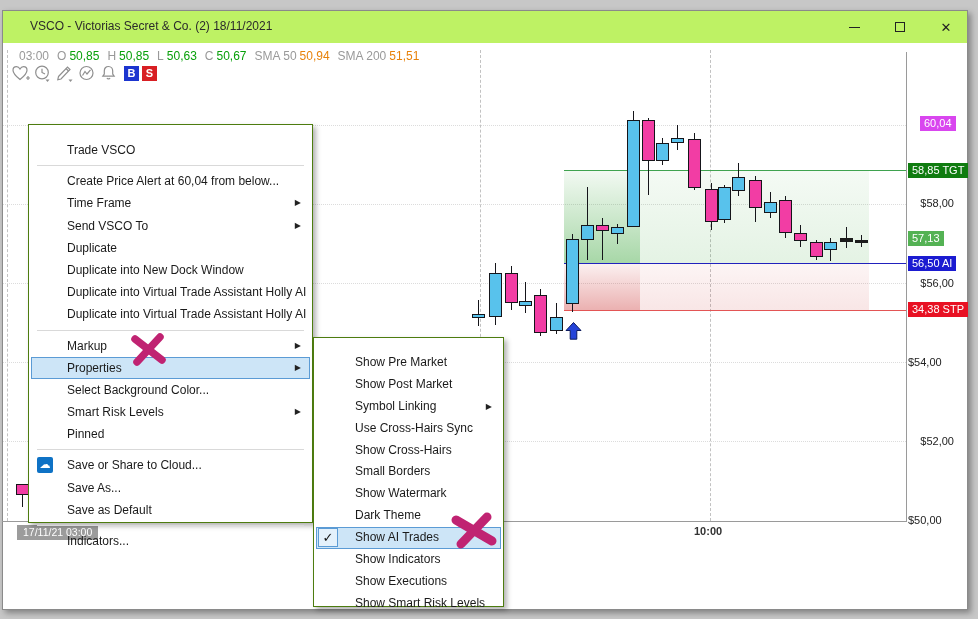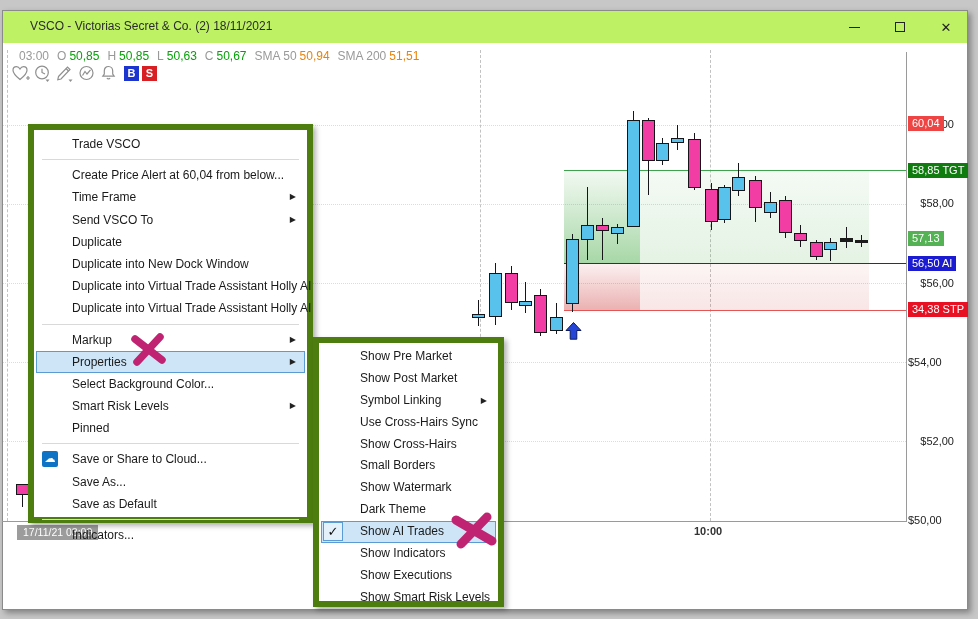--- a/index.html
+++ b/index.html
@@ -46,22 +46,22 @@
   .body       { position: absolute; border: 1px solid #15151a; }
   .marker     { position: absolute; }
   .axis-label { position: absolute; font-size: 11px; color: #222; white-space: nowrap; }
   .price-badge{ position: absolute; left: 908px; font-size: 11px; color: #fff; padding: 1px 4px;
                 white-space: nowrap; line-height: 13px; }
   .time-badge { position: absolute; font-size: 10.5px; color: #fff; background: #9c9c9c;
                 padding: 1px 6px; line-height: 13px; white-space: nowrap; }
   .x-time     { position: absolute; font-size: 11px; color: #333; }
 
   
-  .menu { position: absolute; background: #ffffff; border: 6px solid #4d7c0f;
-          box-shadow: 3px 3px 5px rgba(0,0,0,.3); padding: 3px 2px; display: flex;
+  .menu { position: absolute; background: #ffffff; border: 1px solid #4d7c0f;
+          box-shadow: 3px 3px 5px rgba(0,0,0,.3); padding: 14px 2px; display: flex;
           flex-direction: column; z-index: 10; }
   .context-menu { left: 28px; top: 124px; width: 285px; height: 399px; }
   .submenu      { left: 313px; top: 337px; width: 191px; height: 270px; z-index: 11; }
   .cm-item { position: relative; flex: none; height: 22.2px; line-height: 22.2px;
              padding-left: 36px; font-size: 12px; color: #1a1a1a; white-space: nowrap; }
   .sm-item { position: relative; flex: none; height: 21.9px; line-height: 21.9px;
              padding-left: 39px; font-size: 12px; color: #1a1a1a; white-space: nowrap; }
   .menu-sep { flex: none; height: 1px; background: #d9d9d9; margin: 4px 6px 4px 6px; }
   .highlight { background: #cde5f7; box-shadow: inset 0 0 0 1px #5b9bd5; }
   .cm-arrow { position: absolute; right: 9px; top: 0; font-size: 8px; color: #222; }
@@ -209,21 +209,21 @@
     <div class="body" style="left: 855px; top: 239.9px; width: 13px; height: 3.2px; background: rgb(28, 28, 28); border-color: rgb(28, 28, 28);"></div>
     <div class="marker" style="left: 565px; top: 321.8px; width: 17px; height: 18px;"><svg width="17" height="18">
         <path d="M8.5 0.5 L16 8.5 L11.8 8.5 L11.8 17.2 L5.2 17.2 L5.2 8.5 L1 8.5 Z" fill="#2544d8" stroke="#0d1b5e"></path>
       </svg></div>
     <div class="axis-label" style="left: 908px; top: 118.2px; width: 46px; text-align: right;">$60,00</div>
     <div class="axis-label" style="left: 908px; top: 197.4px; width: 46px; text-align: right;">$58,00</div>
     <div class="axis-label" style="left: 908px; top: 276.5px; width: 46px; text-align: right;">$56,00</div>
     <div class="axis-label" style="left: 908px; top: 355.7px; width: 46px; text-align: left;">$54,00</div>
     <div class="axis-label" style="left: 908px; top: 434.8px; width: 46px; text-align: right;">$52,00</div>
     <div class="axis-label" style="left: 908px; top: 514px; width: 46px; text-align: left;">$50,00</div>
-    <div class="price-badge" style="top: 115.6px; background: #ef4444;">60,04</div>
+    <div class="price-badge" style="top: 115.6px; background: #d946ef; margin-left: 12px;">60,04</div>
     <div class="price-badge" style="top: 162.7px; background: rgb(16, 124, 16);">58,85 TGT</div>
     <div class="price-badge" style="top: 230.8px; background: rgb(84, 178, 84);">57,13</div>
     <div class="price-badge" style="top: 255.7px; background: rgb(27, 27, 209);">56,50 AI</div>
     <div class="price-badge" style="top: 302.4px; background: rgb(232, 17, 35);">34,38 STP</div>
     <div class="time-badge" style="left: 17px; top: 525px;">17/11/21 03:00</div>
     <div class="x-time" style="left: 694px; top: 525px; font-weight: bold;">10:00</div>
   </div>
 
 <div class="menu context-menu">
   <div class="cm-item">Trade VSCO</div>

